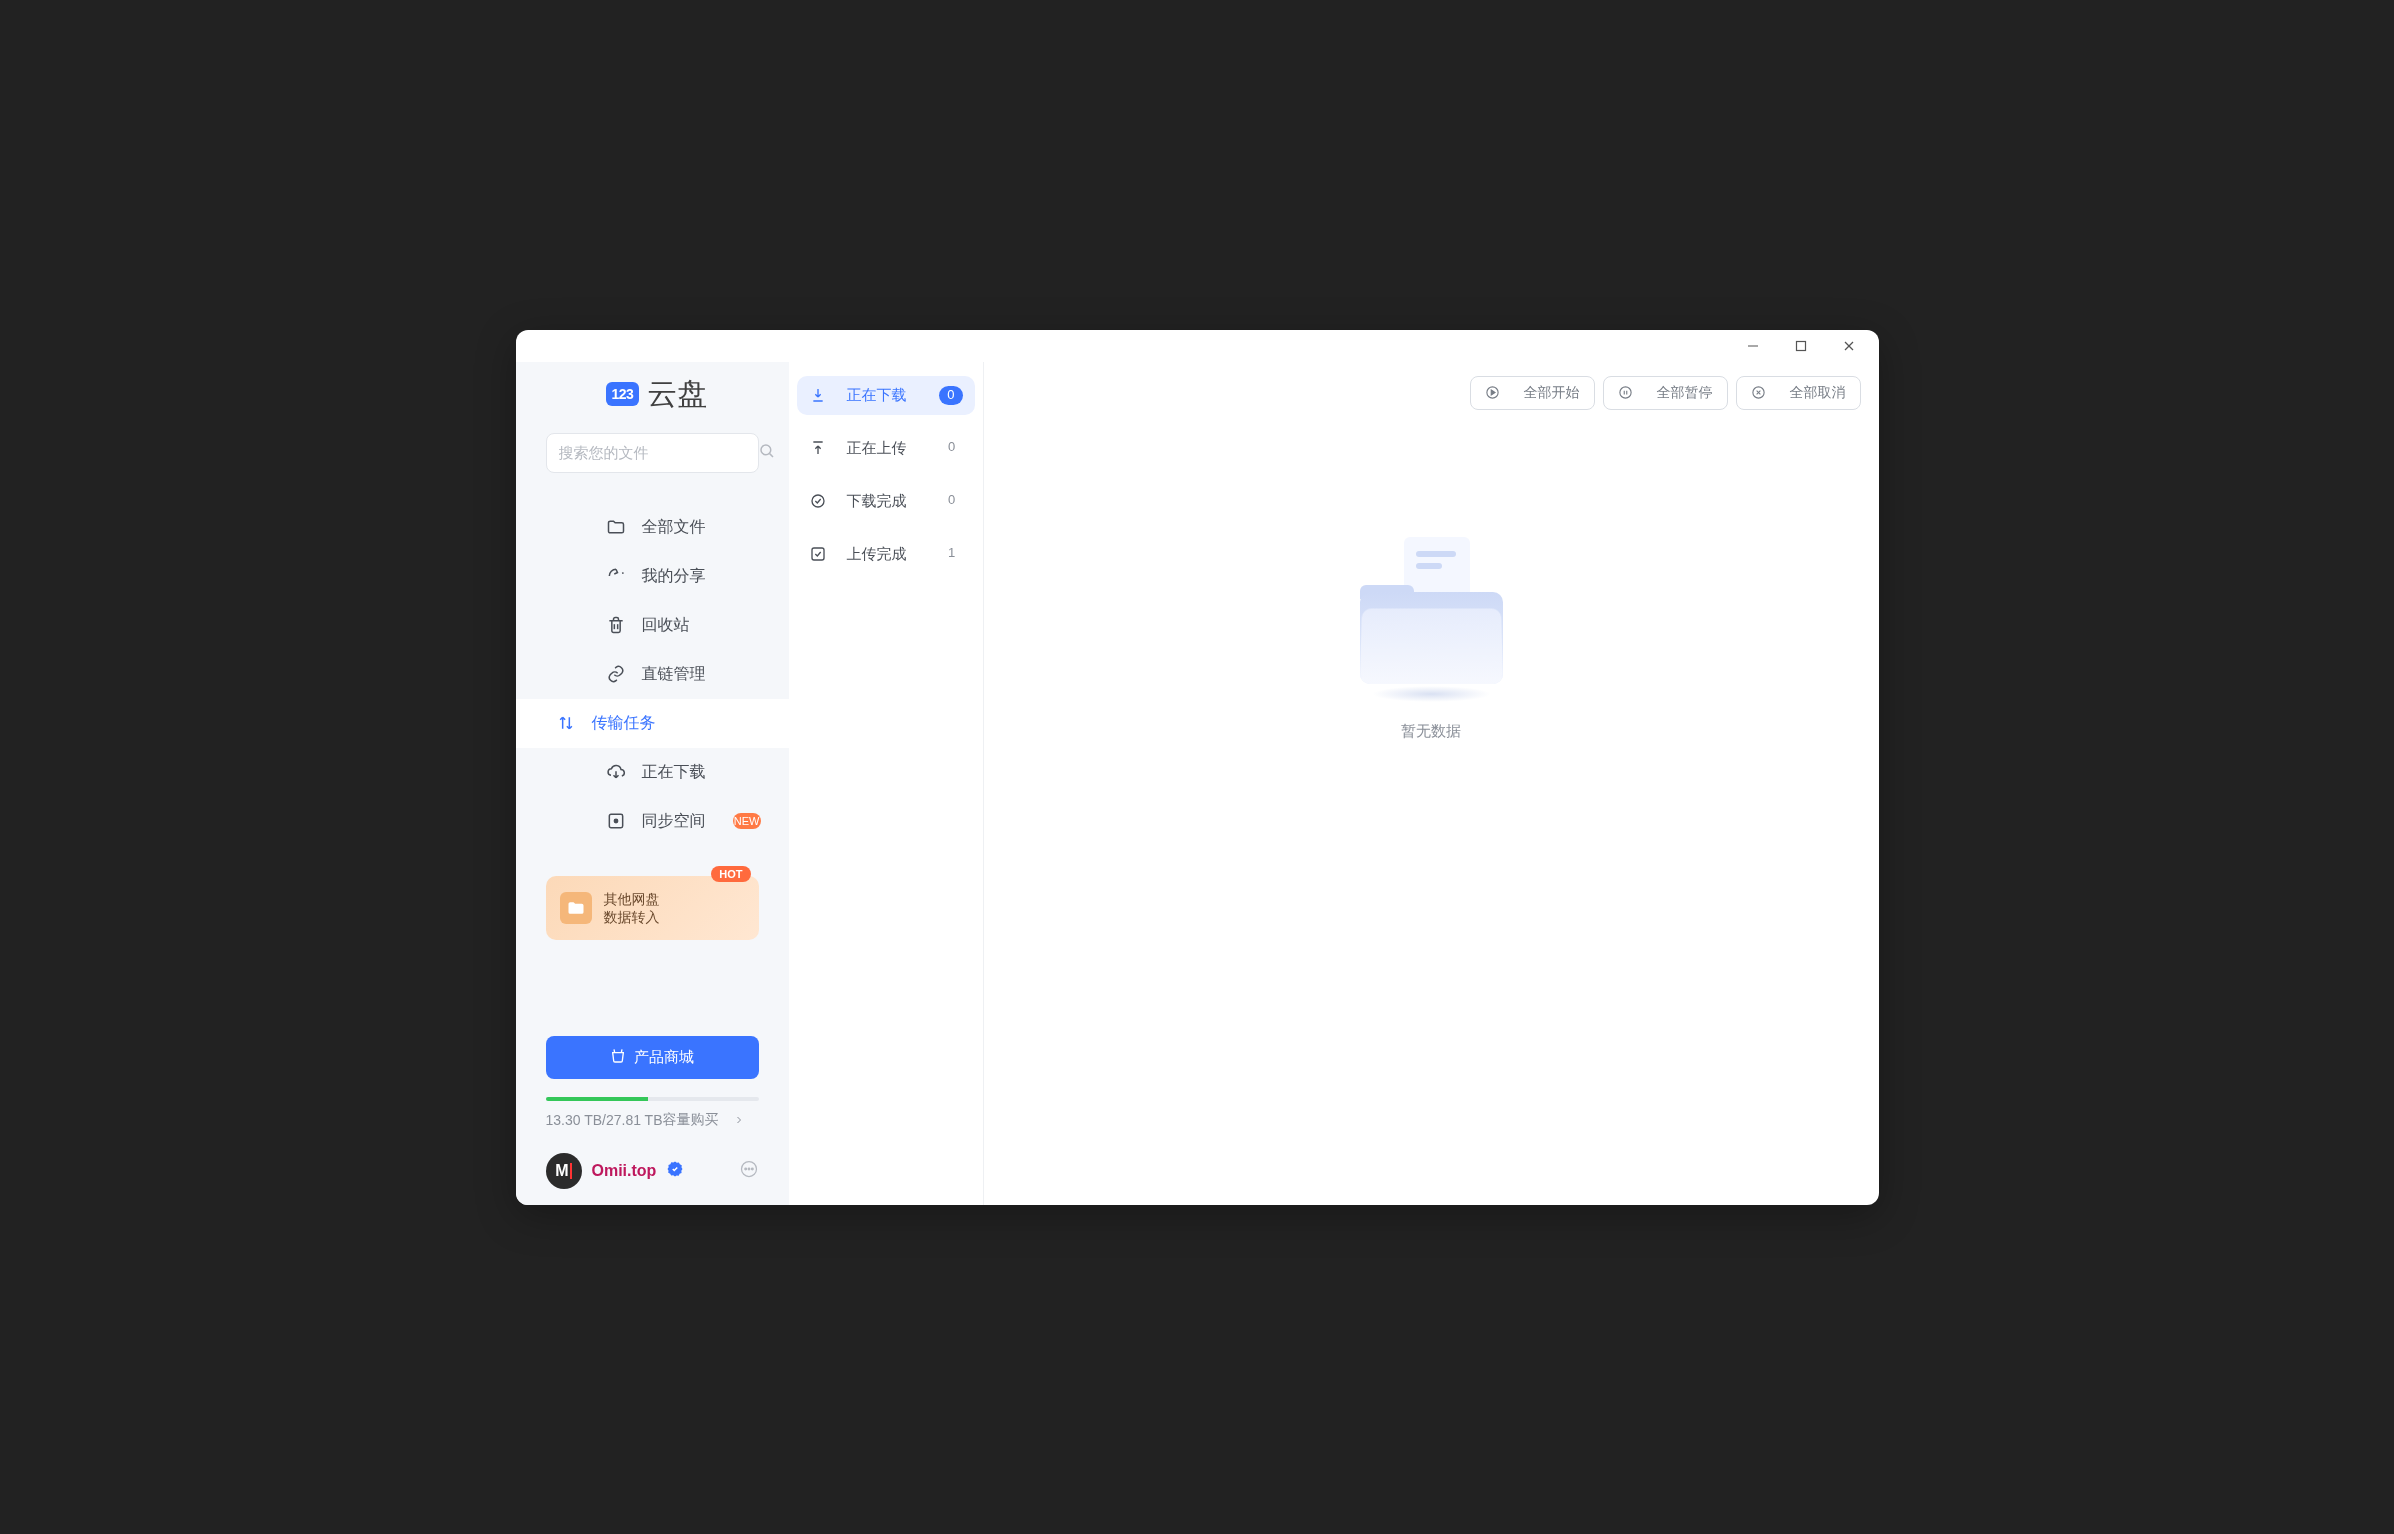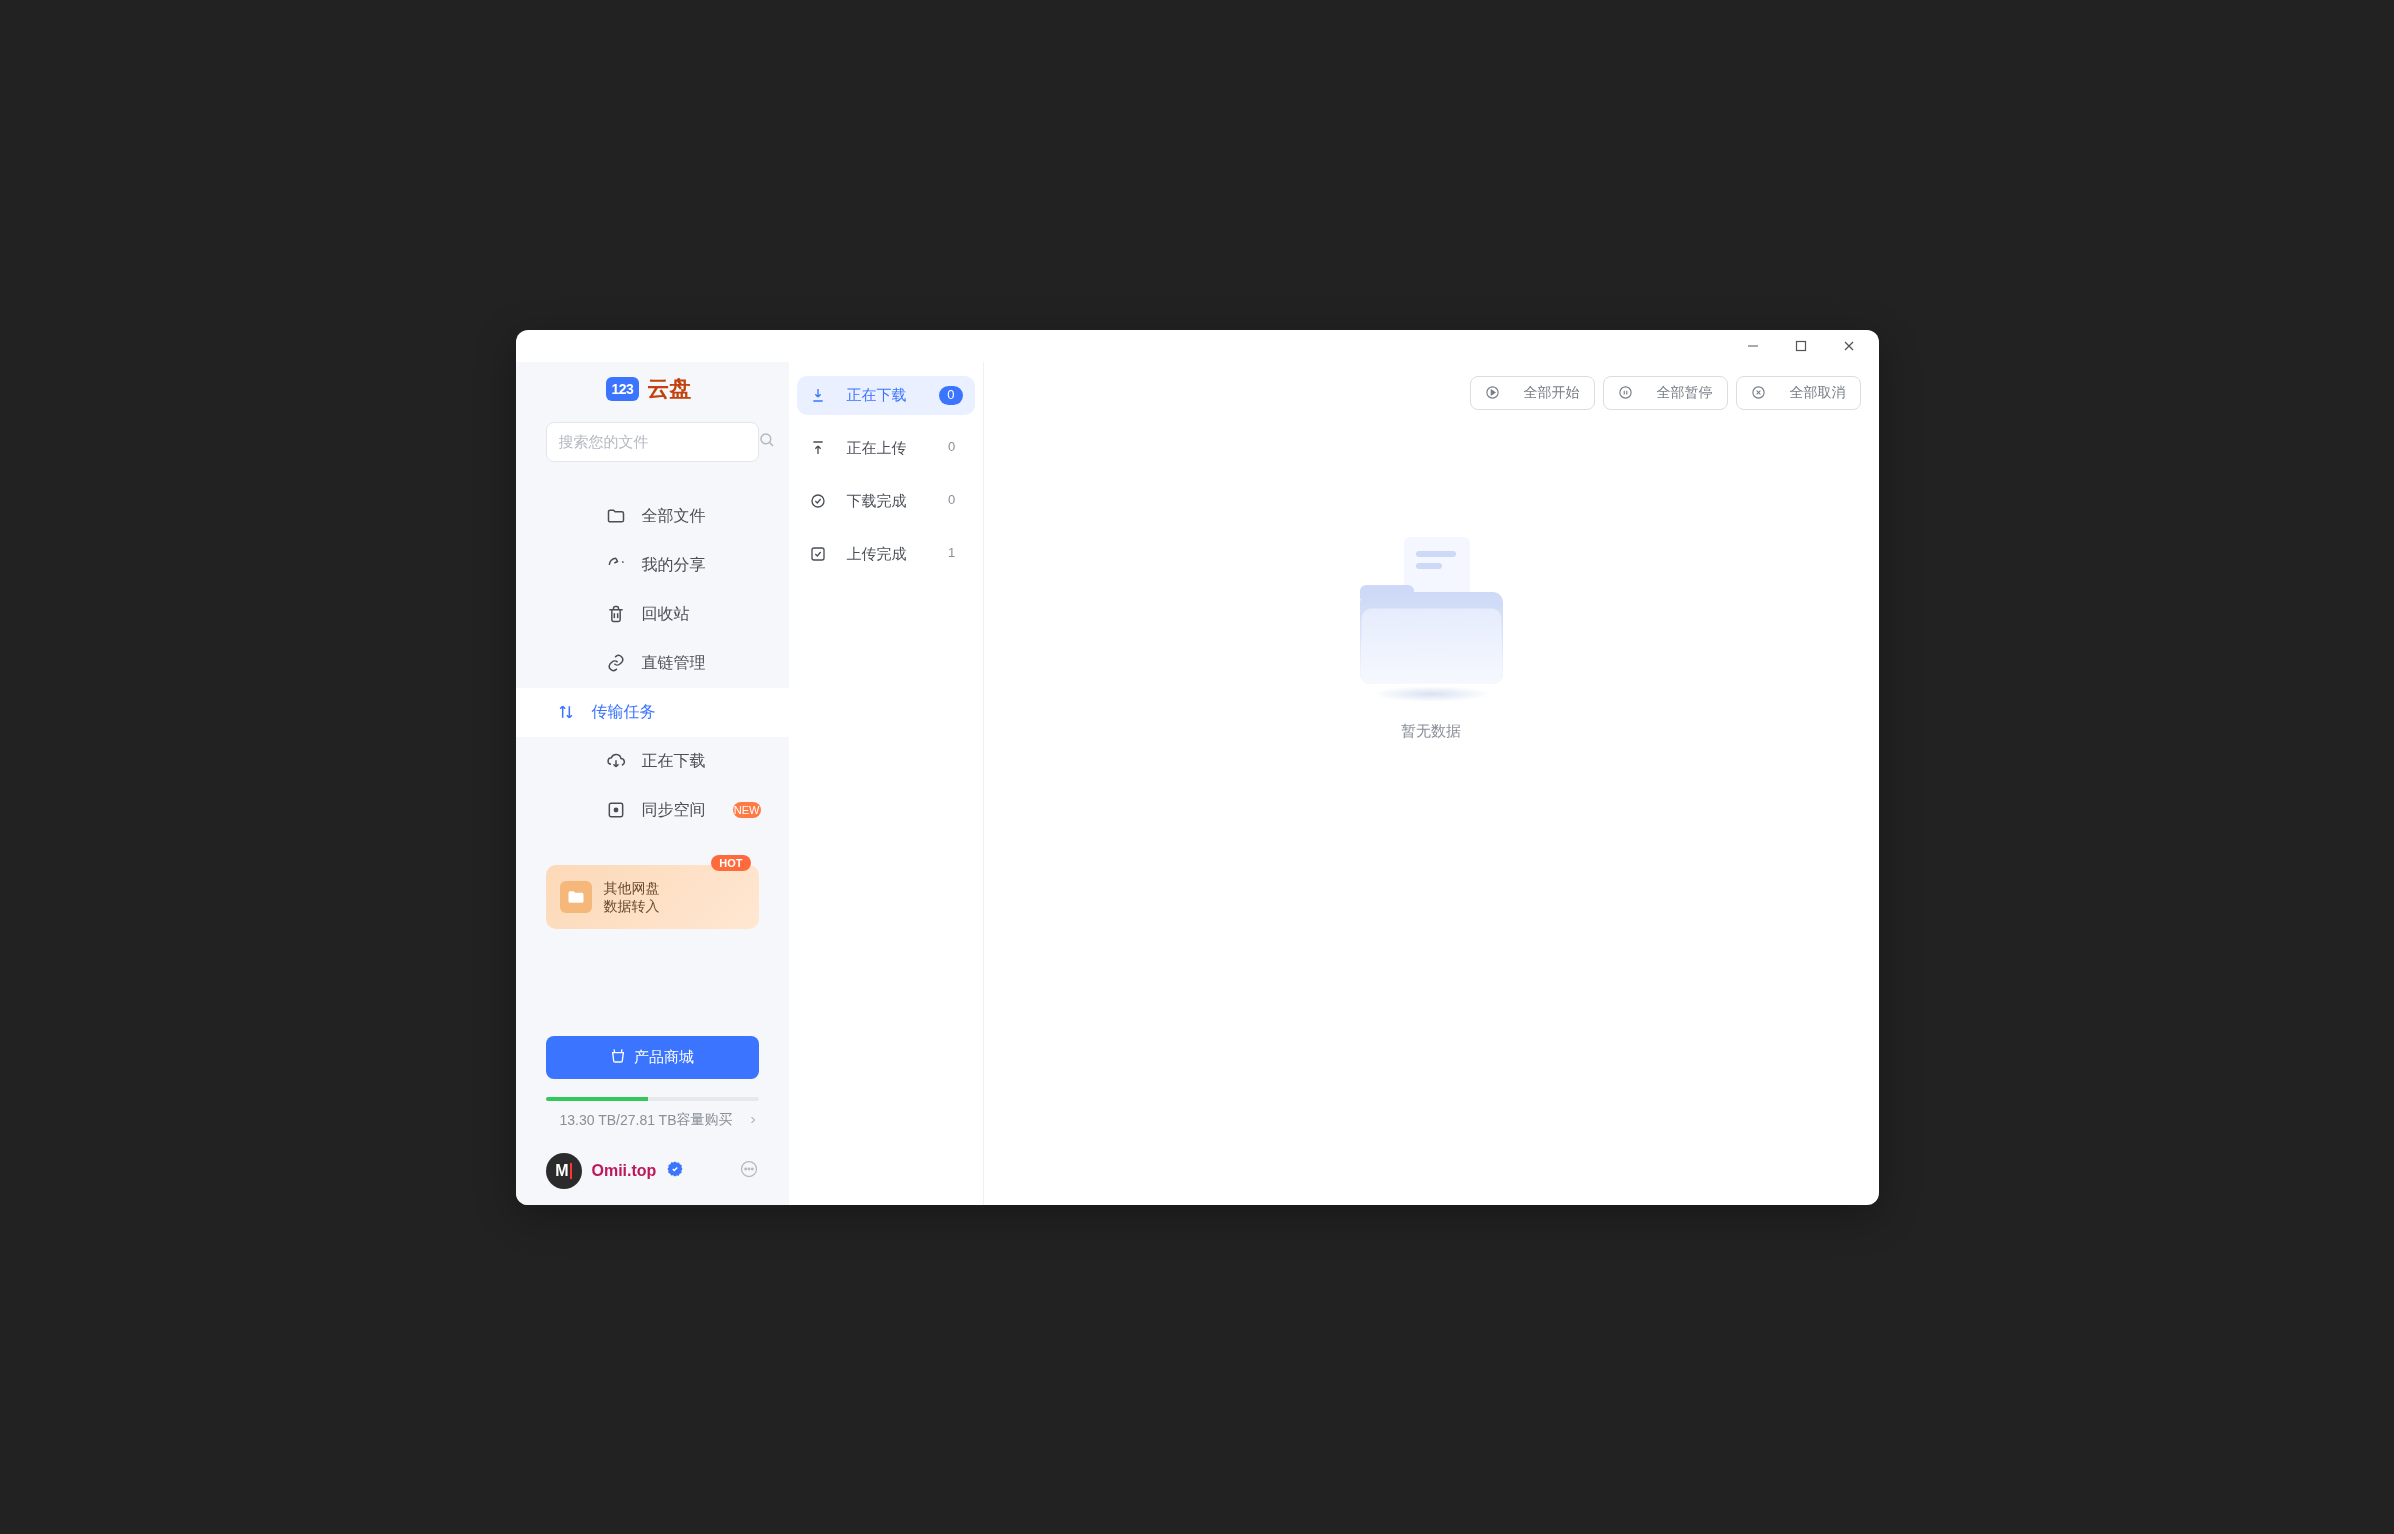--- a/index.html
+++ b/index.html
@@ -6,42 +6,42 @@
 body { background: #222; display: flex; justify-content: center; align-items: center; min-height: 100vh; padding: 20px; }
 .window { width: 1363px; height: 875px; background: #fff; border-radius: 12px; overflow: hidden; display: flex; flex-direction: column; box-shadow: 0 10px 40px rgba(0,0,0,0.3); }
 .titlebar { height: 32px; display: flex; justify-content: flex-end; align-items: center; padding-right: 8px; gap: 4px; }
 .titlebar-btn { width: 44px; height: 28px; display: flex; align-items: center; justify-content: center; cursor: pointer; color: #555; }
 .titlebar-btn svg { width: 12px; height: 12px; }
 .content { flex: 1; display: flex; overflow: hidden; }
 
 .sidebar { width: 273px; background: #f5f7fa; display: flex; flex-direction: column; padding-top: 12px; }
 .logo { display: flex; align-items: center; gap: 8px; padding: 0 0 18px 90px; }
 .logo-badge { background: #3a74ff; color: #fff; font-weight: 700; font-size: 14px; padding: 4px 6px; border-radius: 6px; letter-spacing: -0.5px; }
-.logo-text { color: #c2410c; font-weight: 700; font-size: 22px; }
+.logo-text { color: #404040; font-weight: 400; font-size: 30px; }
 .search-wrap { padding: 0 30px 20px; }
 .search { display: flex; align-items: center; background: #fff; border: 1px solid #e3e6eb; border-radius: 8px; padding: 8px 12px; }
 .search input { flex: 1; border: none; outline: none; font-size: 15px; color: #333; background: transparent; }
 .search input::placeholder { color: #b5b9c0; }
 .search-icon { color: #b5b9c0; }
 .nav { flex: 1; padding-top: 10px; }
 .nav-item { display: flex; align-items: center; gap: 16px; padding: 14px 0 14px 90px; font-size: 16px; color: #4a4f57; cursor: pointer; position: relative; }
 .nav-item.active { background: #fff; color: #3a74ff; padding-left: 40px; }
 .nav-item .icon { width: 20px; height: 20px; display: flex; align-items: center; justify-content: center; }
 .nav-badge { position: absolute; right: 28px; top: 50%; transform: translateY(-50%); background: #ff7a45; color: #fff; font-size: 11px; padding: 2px 1px; border-radius: 10px; font-weight: 400; }
 
 .import-card { margin: 30px 30px 0; background: linear-gradient(135deg, #fcd9b8, #ffe7d2); border-radius: 10px; padding: 14px 14px; display: flex; align-items: center; gap: 12px; position: relative; cursor: pointer; }
 .import-icon { width: 32px; height: 32px; background: #f5b77a; border-radius: 6px; display: flex; align-items: center; justify-content: center; color:#fff; }
 .import-text { font-size: 14px; color: #6b4a2e; line-height: 1.3; }
 .import-hot { position: absolute; top: -10px; right: 8px; background: #ff6a3d; color: #fff; font-size: 11px; padding: 2px 8px; border-radius: 10px; font-weight: 600; }
 
 .sidebar-bottom { padding: 20px 30px 16px; }
 .shop-btn { width: 100%; background: #3a74ff; color: #fff; border: none; border-radius: 8px; padding: 12px; font-size: 15px; cursor: pointer; display: flex; justify-content: center; gap: 8px; }
 .storage-bar { height: 4px; background: #e5e8ed; border-radius: 2px; margin-top: 18px; overflow: hidden; }
 .storage-fill { height: 100%; background: #34c759; width: 48%; }
-.storage-row { display: flex; justify-content: flex-end; align-items: center; margin-top: 10px; font-size: 14px; color: #8a8f98; }
+.storage-row { display: flex; justify-content: flex-start; align-items: center; margin-top: 10px; font-size: 14px; color: #8a8f98; }
 .storage-buy { display: flex; align-items: center; gap: 14px; cursor: pointer; }
 .user-row { display: flex; align-items: center; gap: 10px; margin-top: 24px; }
 .avatar { width: 36px; height: 36px; border-radius: 50%; background: #2b2b2b; color: #fff; display: flex; align-items: center; justify-content: center; font-weight: 700; font-size: 16px; }
 .avatar .bar { display:inline-block; width:2px; height:16px; background:#ff3333; margin-left:1px; }
 .username { font-weight: 700; font-size: 16px; color: #be185d; }
 .verified { color: #3a74ff; }
 .user-more { margin-left: auto; color: #b5b9c0; cursor: pointer; }
 
 .tasklist { width: 195px; border-right: 1px solid #eef0f3; padding: 14px 8px; }
 .task-item { display: flex; gap: 20px; padding: 10px 12px; border-radius: 10px; font-size: 15px; color: #4a4f57; cursor: pointer; margin-bottom: 14px; }

